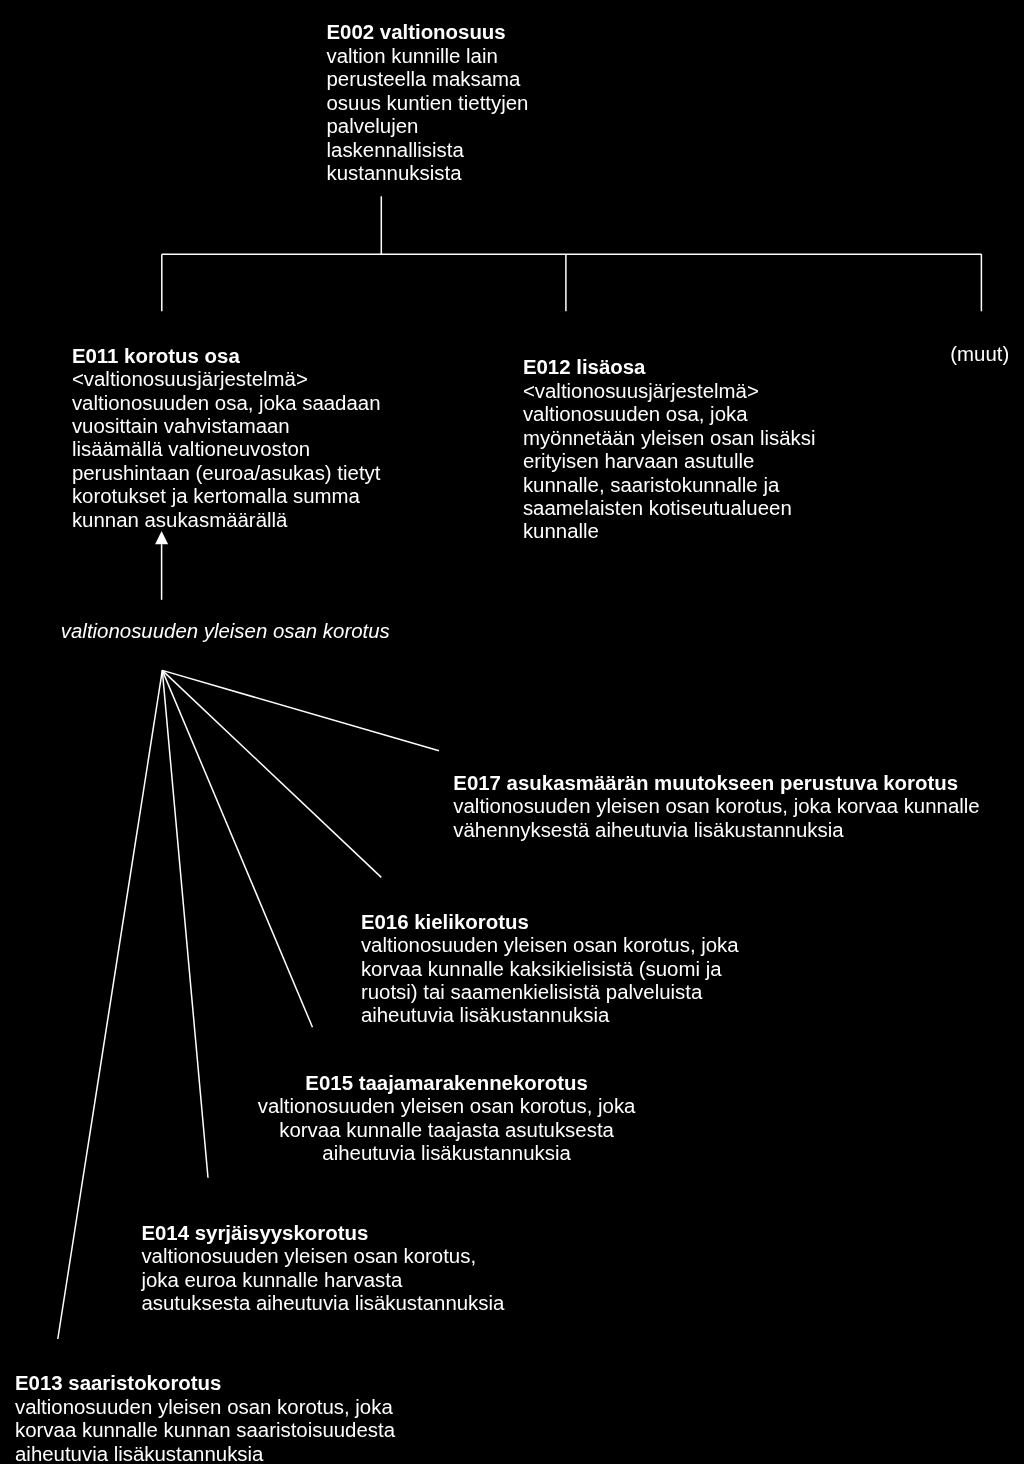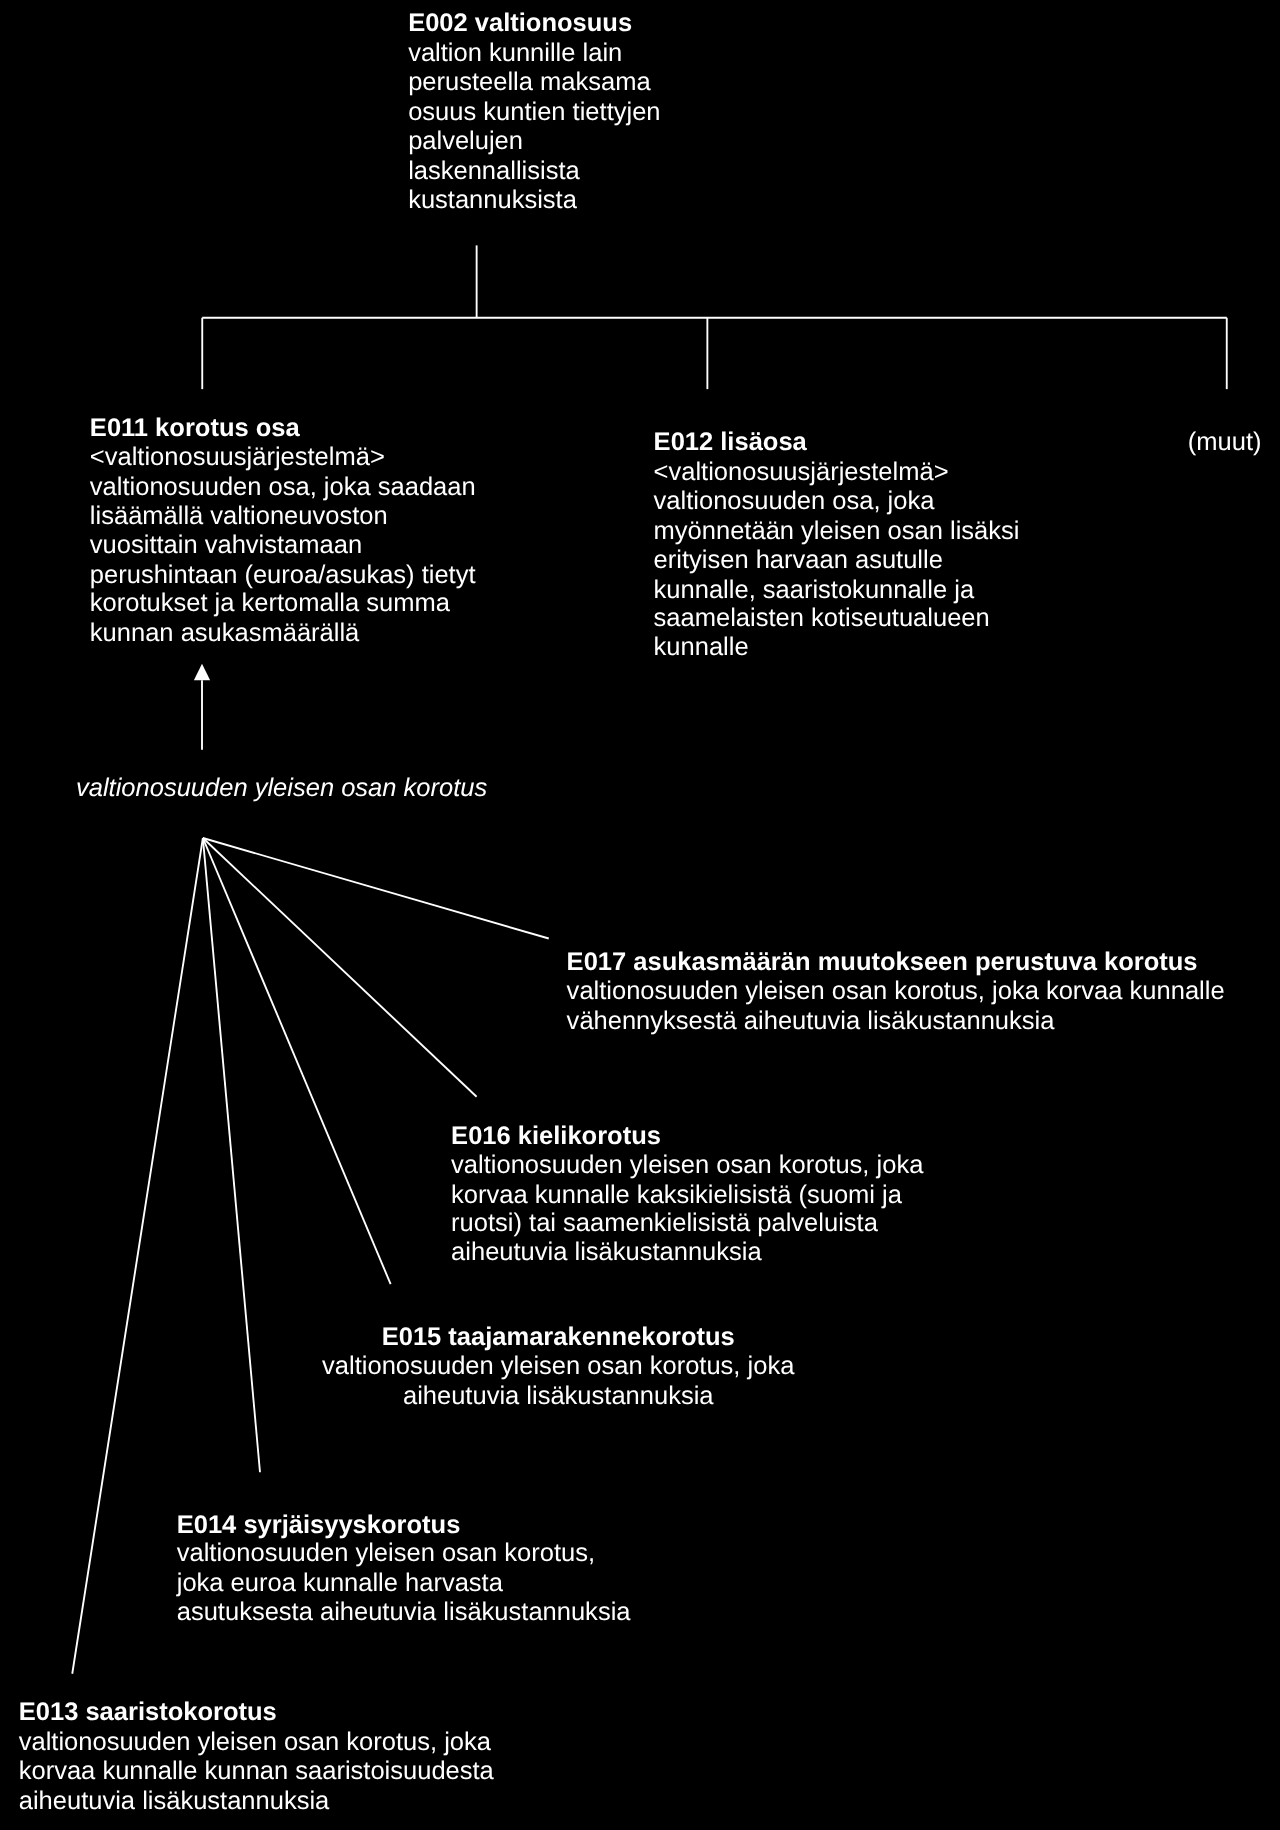--- a/index.html
+++ b/index.html
@@ -1,20 +1,20 @@
 <!DOCTYPE html>
 <html><head>
 <meta charset="utf-8">
 <title>E002 valtionosuus</title>
 <style>
   html,body{margin:0;padding:0;background:#000;}
   body{width:1024px;height:1464px;position:relative;overflow:hidden;
        font-family:"Liberation Sans",sans-serif;color:#fff;
        font-size:20.42px;line-height:23.45px;}
-  .node{position:absolute;white-space:nowrap;}
+  .node{position:absolute;white-space:nowrap;margin-top:13px;}
   .node-heading{font-weight:bold;}
   .italic{}
   .label{position:absolute;white-space:nowrap;}
   svg.connectors{position:absolute;left:0;top:0;}
 </style>
 </head>
 <body>
 
 <svg class="connectors" width="1024" height="1464" viewBox="0 0 1024 1464">
   <g stroke="#ffffff" stroke-width="1.5" fill="none">
@@ -40,22 +40,22 @@
   <div class="node-line"><span class="regular">osuus kuntien tiettyjen</span></div>
   <div class="node-line"><span class="regular">palvelujen</span></div>
   <div class="node-line"><span class="regular">laskennallisista</span></div>
   <div class="node-line"><span class="regular">kustannuksista</span></div>
 </div>
 
 <div class="node" style="left:71.9px;top:331.6px;">
   <div class="node-heading">E011 korotus osa</div>
   <div class="node-line"><span class="regular">&lt;valtionosuusjärjestelmä&gt;</span></div>
   <div class="node-line"><span class="italic">valtionosuuden</span><span class="regular"> osa, joka saadaan</span></div>
+  <div class="node-line"><span class="regular">vuosittain vahvistamaan</span></div>
   <div class="node-line"><span class="regular">lisäämällä valtioneuvoston</span></div>
-  <div class="node-line"><span class="regular">vuosittain vahvistamaan</span></div>
   <div class="node-line"><span class="regular">perushintaan (euroa/asukas) tietyt</span></div>
   <div class="node-line"><span class="regular">korotukset ja kertomalla summa</span></div>
   <div class="node-line"><span class="italic">kunnan</span><span class="regular"> asukasmäärällä</span></div>
 </div>
 
 <div class="node" style="left:522.9px;top:343.3px;">
   <div class="node-heading">E012 lisäosa</div>
   <div class="node-line"><span class="regular">&lt;valtionosuusjärjestelmä&gt;</span></div>
   <div class="node-line"><span class="italic">valtionosuuden</span><span class="regular"> osa, joka</span></div>
   <div class="node-line"><span class="regular">myönnetään </span><span class="italic">yleisen osan</span><span class="regular"> lisäksi</span></div>
@@ -75,20 +75,21 @@
   <div class="node-heading">E016 kielikorotus</div>
   <div class="node-line"><span class="italic">valtionosuuden yleisen osan</span><span class="regular"> korotus, joka</span></div>
   <div class="node-line"><span class="regular">korvaa </span><span class="italic">kunnalle</span><span class="regular"> kaksikielisistä (suomi ja</span></div>
   <div class="node-line"><span class="regular">ruotsi) tai saamenkielisistä palveluista</span></div>
   <div class="node-line"><span class="regular">aiheutuvia lisäkustannuksia</span></div>
 </div>
 
 <div class="node" style="left:257.7px;top:1058.6px;text-align:center;">
   <div class="node-heading">E015 taajamarakennekorotus</div>
   <div class="node-line"><span class="italic">valtionosuuden yleisen osan</span><span class="regular"> korotus, joka</span></div>
+  <div class="node-line"><span class="regular">korvaa </span><span class="italic">kunnalle</span><span class="regular"> taajasta asutuksesta</span></div>
   <div class="node-line"><span class="regular">aiheutuvia lisäkustannuksia</span></div>
 </div>
 
 <div class="node" style="left:141.4px;top:1209px;">
   <div class="node-heading">E014 syrjäisyyskorotus</div>
   <div class="node-line"><span class="italic">valtionosuuden yleisen osan</span><span class="regular"> korotus,</span></div>
   <div class="node-line"><span class="regular">joka euroa </span><span class="italic">kunnalle</span><span class="regular"> harvasta</span></div>
   <div class="node-line"><span class="regular">asutuksesta aiheutuvia lisäkustannuksia</span></div>
 </div>
 

